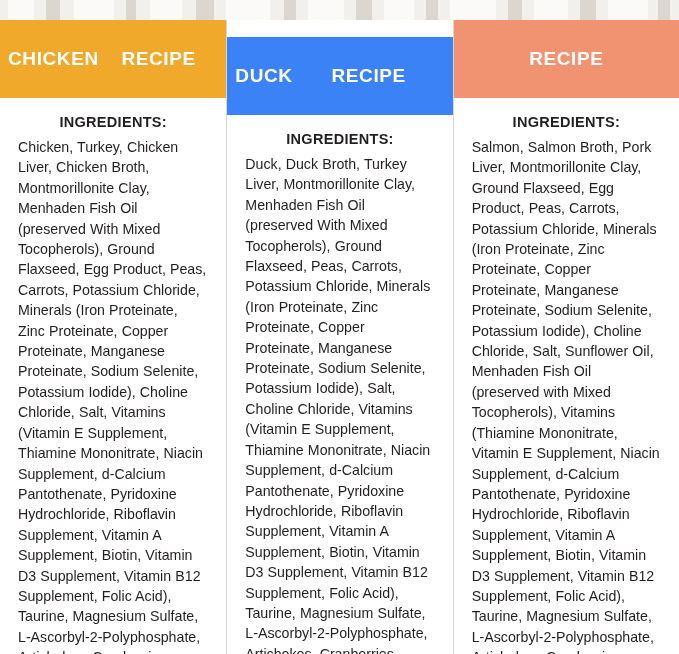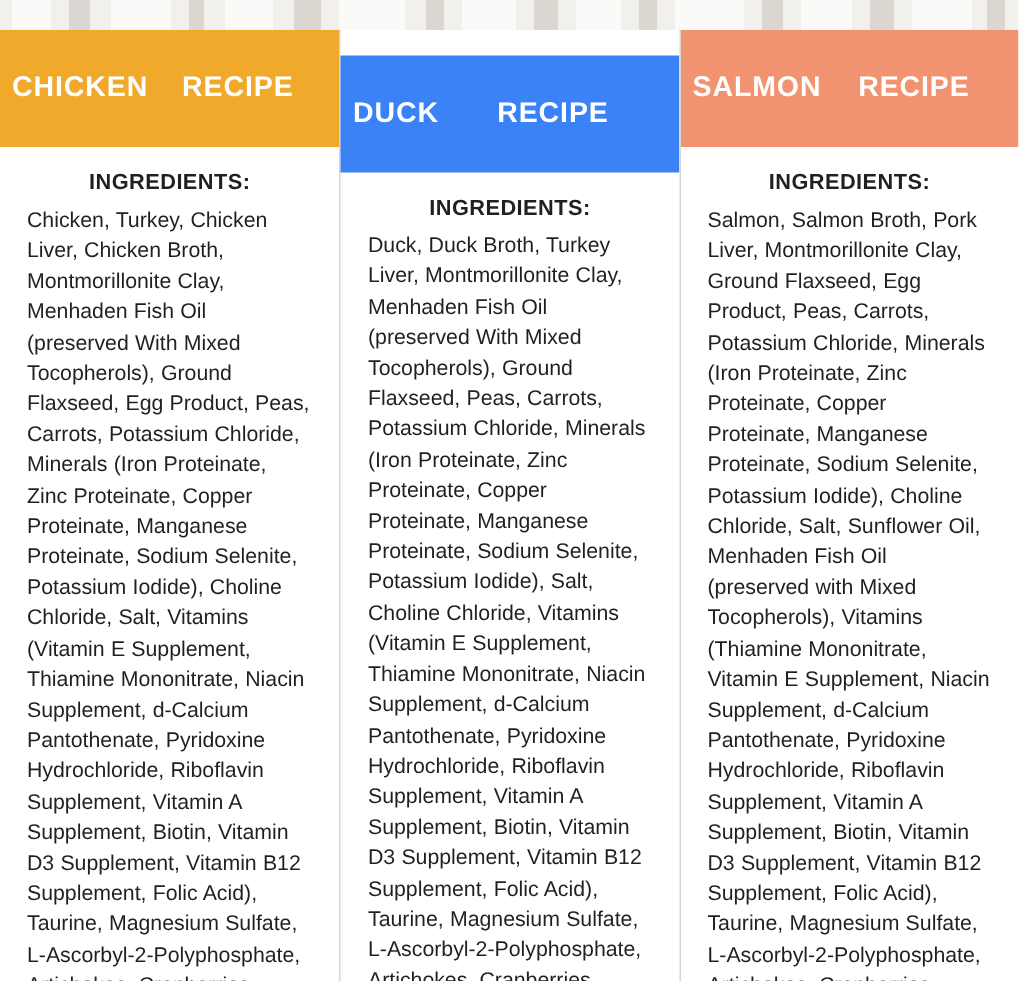--- a/index.html
+++ b/index.html
@@ -141,21 +141,20 @@
         <span style="width:100%">RECIPE</span>
       </div>
       <div class="col-body">
         <p class="ingredients-label">INGREDIENTS:</p>
         <p class="ingredients-text">Duck, Duck Broth, Turkey Liver, Montmorillonite Clay, Menhaden Fish Oil (preserved With Mixed Tocopherols), Ground Flaxseed, Peas, Carrots, Potassium Chloride, Minerals (Iron Proteinate, Zinc Proteinate, Copper Proteinate, Manganese Proteinate, Sodium Selenite, Potassium Iodide), Salt, Choline Chloride, Vitamins (Vitamin E Supplement, Thiamine Mononitrate, Niacin Supplement, d-Calcium Pantothenate, Pyridoxine Hydrochloride, Riboflavin Supplement, Vitamin A Supplement, Biotin, Vitamin D3 Supplement, Vitamin B12 Supplement, Folic Acid), Taurine, Magnesium Sulfate, L-Ascorbyl-2-Polyphosphate, Artichokes, Cranberries, Pumpkin, Tomato, Blueberries, Broccoli, Cabbage, Kale, Parsley.</p>
       </div>
     </div>
 
     <div class="col">
       <div class="col-header" style="background:#f19270;">
-        <span>SALMON</span>
         <span style="width:100%">RECIPE</span>
       </div>
       <div class="col-body">
         <p class="ingredients-label">INGREDIENTS:</p>
         <p class="ingredients-text">Salmon, Salmon Broth, Pork Liver, Montmorillonite Clay, Ground Flaxseed, Egg Product, Peas, Carrots, Potassium Chloride, Minerals (Iron Proteinate, Zinc Proteinate, Copper Proteinate, Manganese Proteinate, Sodium Selenite, Potassium Iodide), Choline Chloride, Salt, Sunflower Oil, Menhaden Fish Oil (preserved with Mixed Tocopherols), Vitamins (Thiamine Mononitrate, Vitamin E Supplement, Niacin Supplement, d-Calcium Pantothenate, Pyridoxine Hydrochloride, Riboflavin Supplement, Vitamin A Supplement, Biotin, Vitamin D3 Supplement, Vitamin B12 Supplement, Folic Acid), Taurine, Magnesium Sulfate, L-Ascorbyl-2-Polyphosphate, Artichokes, Cranberries, Pumpkin, Tomato, Blueberries, Broccoli, Cabbage, Kale, Parsley.</p>
       </div>
     </div>
 
   </div>
 </div>

